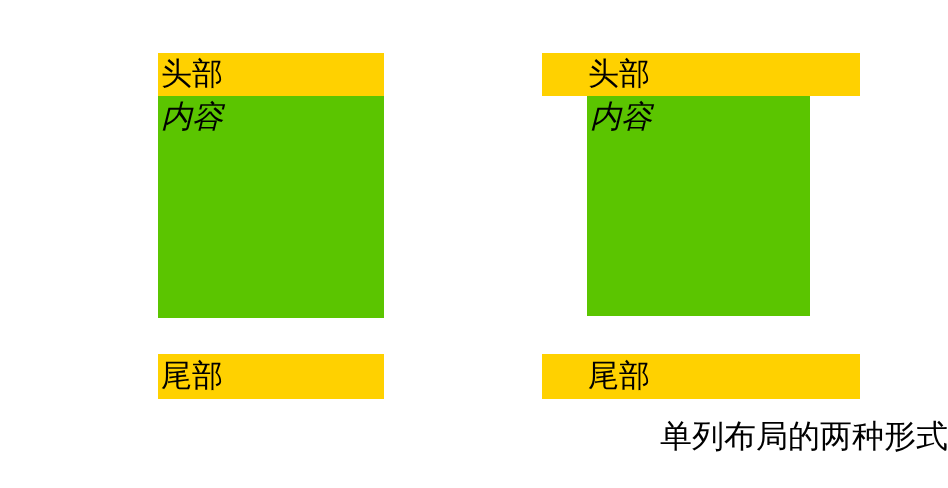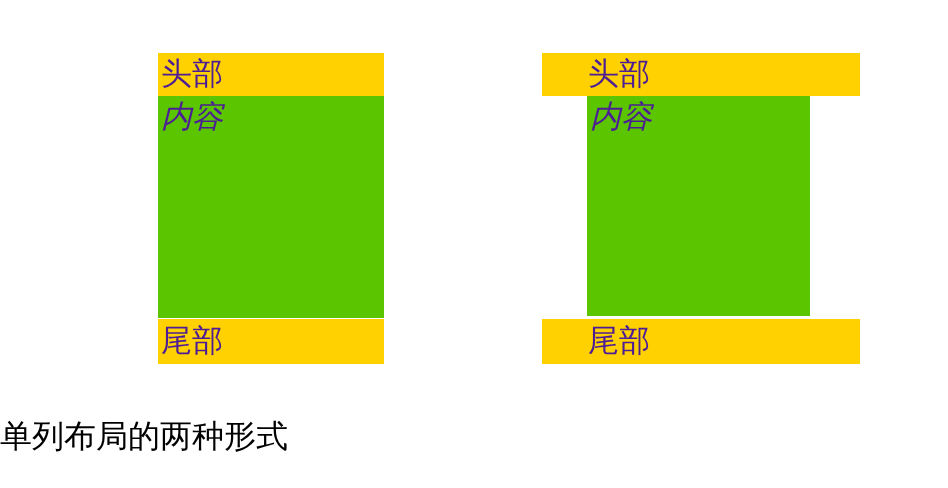--- a/index.html
+++ b/index.html
@@ -26,28 +26,28 @@
     position: absolute;
     box-sizing: border-box;
     display: block;
     line-height: 1;
   }
   .block-label {
     position: absolute;
     top: 1px;
     font-size: 31px;
     line-height: 38px;
-    color: #4c1d95;
+    color: #000000;
     white-space: nowrap;
     letter-spacing: 0px;
   }
 
   .header-block { background: #ffd100; }
   .content-block { background: #5bc500; font-style: italic; }
-  .footer-block { background: #ffd100; }
+  .footer-block { background: #ffd100; margin-top: 35px; }
 
   
   #diagram-flush { position: absolute; left: 0; top: 0; width: 474px; height: 400px; }
 
   #flush-header  { left: 158px; top: 53px;  width: 226px; height: 43px; }
   #flush-content { left: 158px; top: 96px;  width: 226px; height: 222px; }
   #flush-footer  { left: 158px; top: 319px; width: 226px; height: 45px; }
 
   #flush-header  .block-label { left: 3px; top: 2px; }
   #flush-content .block-label { left: 3px; top: 2px; }
@@ -63,21 +63,21 @@
   #fullbleed-header  .block-label { left: 46px; top: 2px; }
   #fullbleed-content .block-label { left: 3px;  top: 2px; }
   #fullbleed-footer  .block-label { left: 46px; top: 3px; }
 
   
   #caption {
     position: absolute;
     left: 0;
     top: 414px;
     width: 948px;
-    text-align: left;
+    text-align: right;
     font-size: 32px;
     line-height: 44px;
     color: #000000;
     white-space: nowrap;
   }
 </style>
 </head>
 <body>
 
 <div id="canvas">

